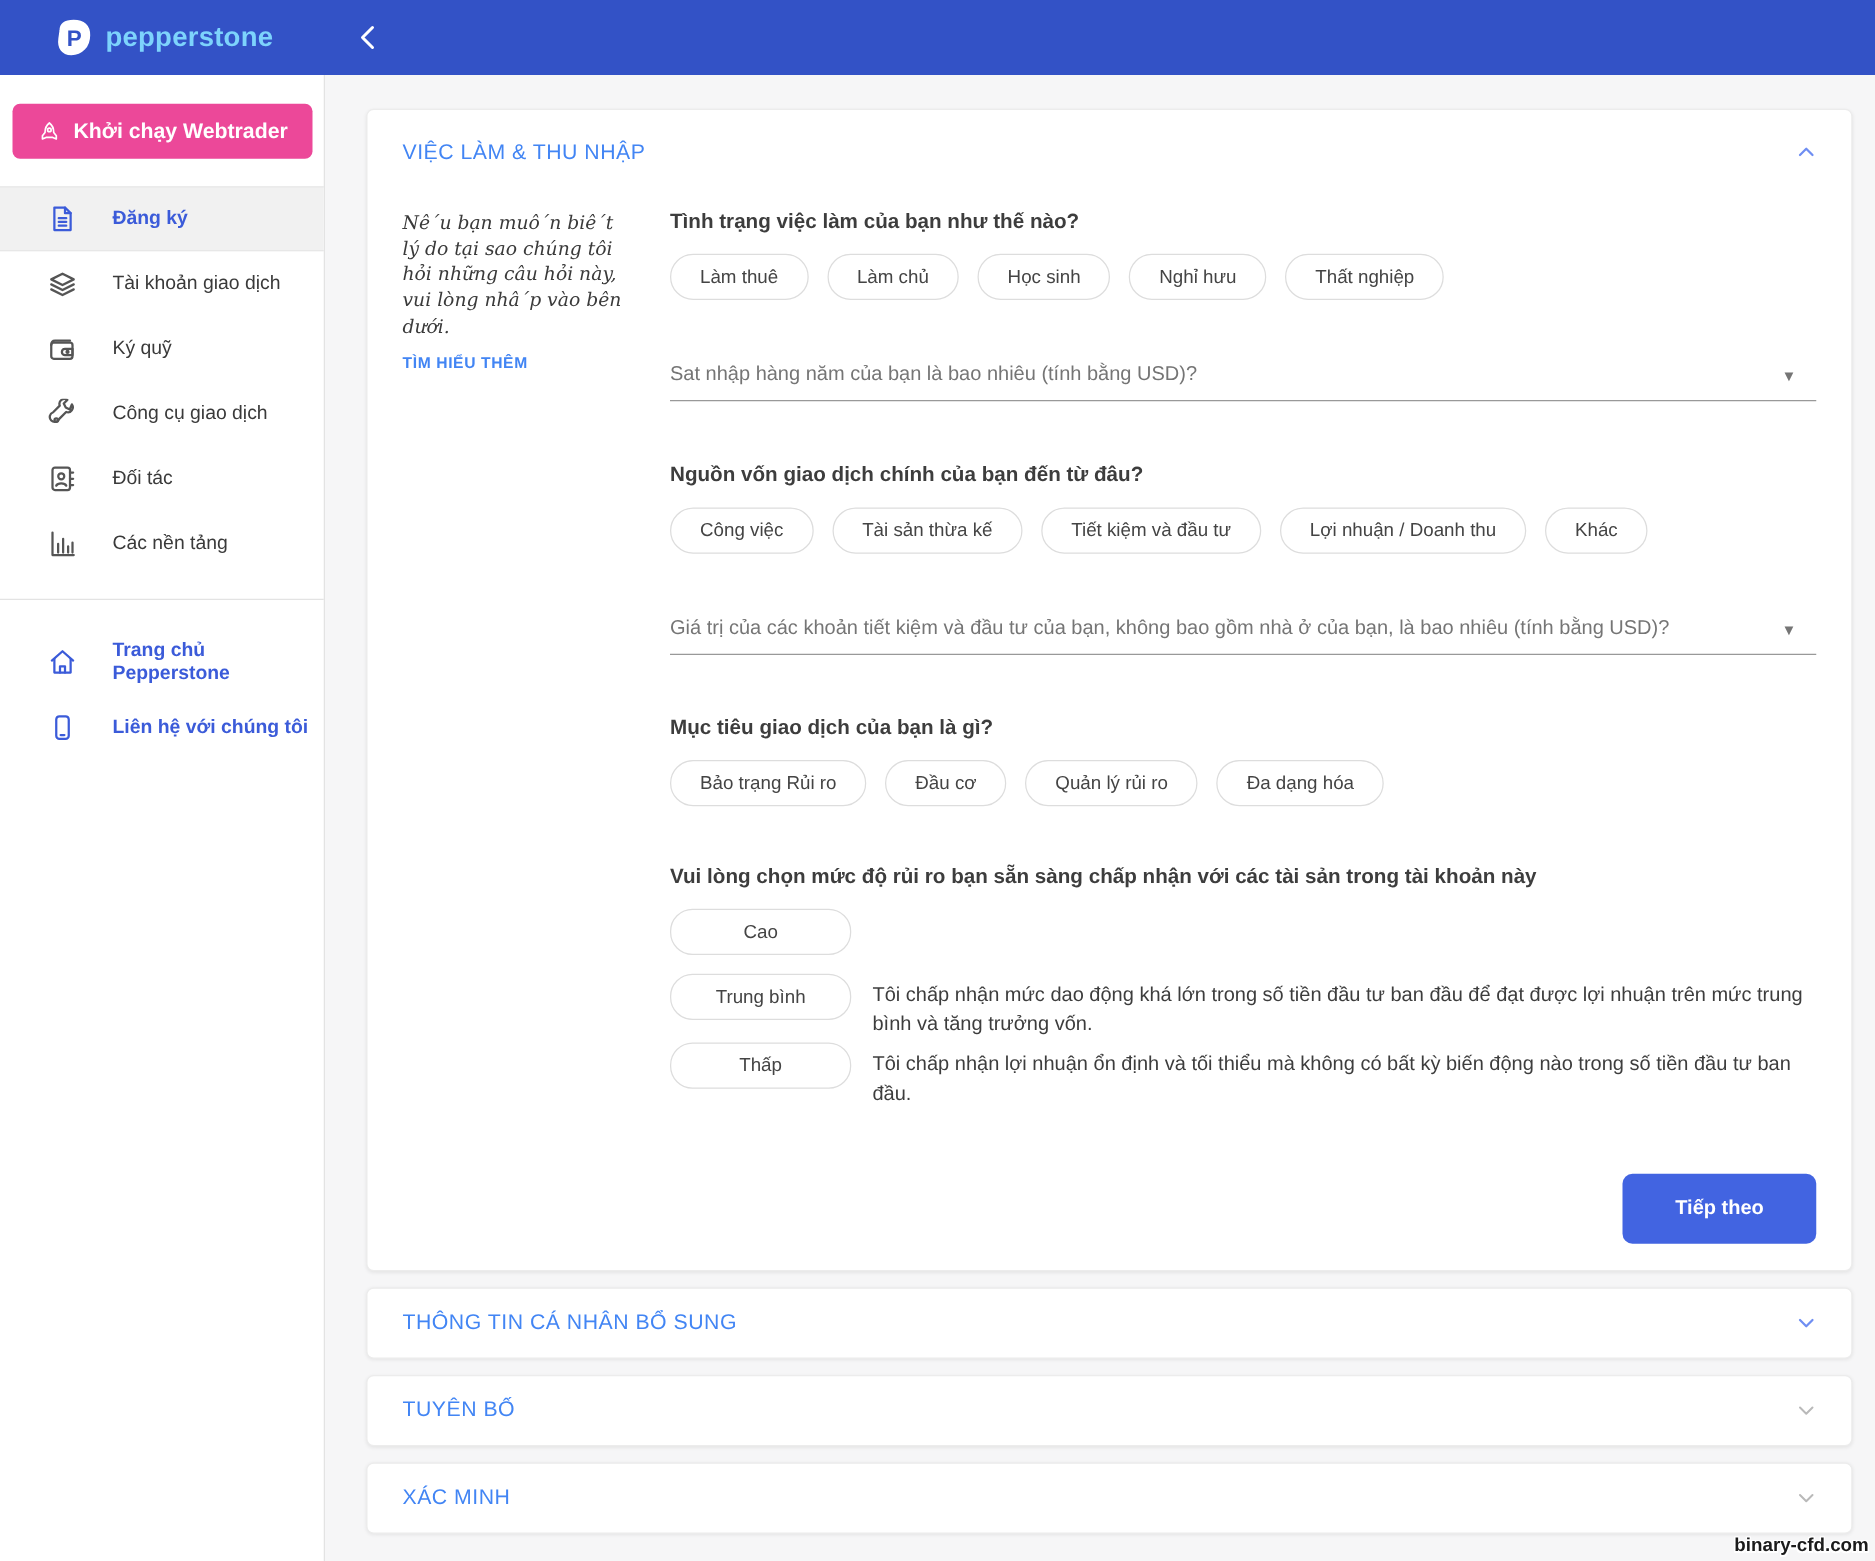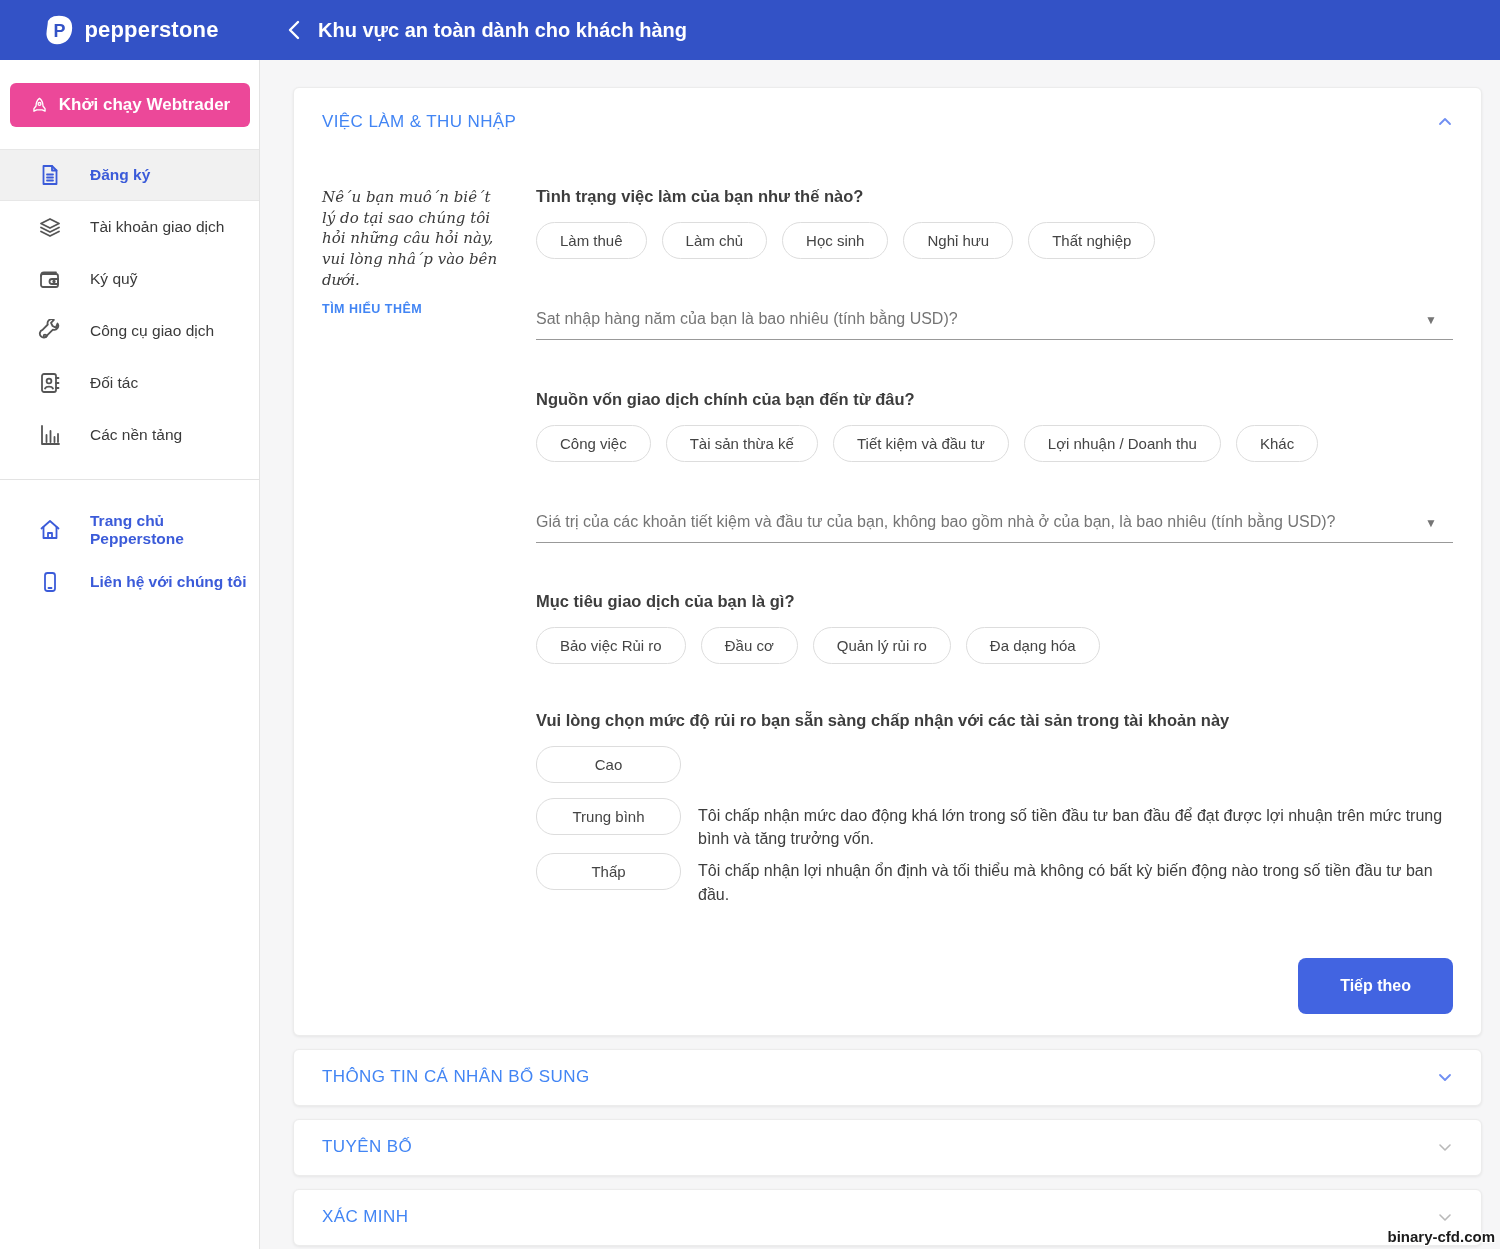--- a/index.html
+++ b/index.html
@@ -3,21 +3,21 @@
 <meta charset="utf-8">
 <style>
   * { margin:0; padding:0; box-sizing:border-box; }
   html,body { width:1500px; height:1249px; }
   body { font-family:"Liberation Sans", sans-serif; background:#f6f6f7; color:#3d3d3d; overflow:hidden; }
   .app { position:relative; width:1500px; height:1249px; }
 
   
   .topbar { position:absolute; top:0; left:0; width:100%; height:60px; background:#3352c6; display:flex; z-index:5; }
   .topbar-left { width:260px; display:flex; align-items:center; justify-content:center; gap:9px; }
-  .logo-word { color:#ffffff; font-size:22px; font-weight:bold; letter-spacing:0.2px; }
+  .logo-word { color:#7dd3fc; font-size:22px; font-weight:bold; letter-spacing:0.2px; }
   .topbar-main { flex:1; display:flex; align-items:center; padding-left:27px; }
   .back-btn { width:20px; height:20px; display:flex; align-items:center; cursor:pointer; }
   .topbar-title { color:#fff; font-size:20px; font-weight:bold; margin-left:11px; }
 
   
   .sidebar { position:absolute; top:60px; left:0; width:260px; height:1189px; background:#fff; border-right:1px solid #e3e3e3; }
   .launch-btn { margin:23px 10px 22px; width:240px; height:44px; background:#ec4899; border:none; border-radius:6px; color:#fff; font-family:inherit; font-weight:bold; font-size:17px; display:flex; align-items:center; justify-content:center; gap:10px; cursor:pointer; }
   .nav-item { height:52px; display:flex; align-items:center; padding-left:38px; gap:28px; font-size:15.5px; color:#3a3a3a; cursor:pointer; }
   .nav-item .ic { width:24px; height:24px; color:#555; flex-shrink:0; display:flex; }
   .nav-item.active { background:#f1f1f1; border-top:1px solid #e7e7e7; border-bottom:1px solid #e7e7e7; color:#3b5bd9; font-weight:bold; }
@@ -29,21 +29,21 @@
 
   
   .content { position:absolute; top:60px; left:260px; width:1240px; height:1040px; padding:27px 18px 0 33px; }
   .card { background:#fff; border:1px solid #ececec; border-radius:6px; box-shadow:0 1px 3px rgba(0,0,0,0.07); }
   .main-card { padding:24px 28px 21px; }
   .section-head { display:flex; justify-content:space-between; align-items:center; }
   .section-title { color:#4285f4; font-size:17px; letter-spacing:0.4px; font-weight:normal; }
   .chev { width:16px; height:16px; cursor:pointer; color:#6f8ef2; display:flex; }
   .chev.gray { color:#b9b9b9; }
 
-  .section-body { display:flex; margin-top:55px; }
+  .section-body { display:flex; margin-top:36px; }
   .note-col { width:186px; margin-right:28px; flex-shrink:0; }
   .note-text { font-family:"DejaVu Serif", serif; font-style:italic; font-size:15px; line-height:1.38; color:#3a3a3a; }
   .learn-more { display:inline-block; margin-top:12px; color:#4285f4; font-size:12.5px; font-weight:bold; letter-spacing:0.5px; cursor:pointer; }
   .form-col { flex:1; }
 
   .question { font-size:16.5px; font-weight:bold; color:#3d3d3d; }
   .pill-row { display:flex; gap:15px; margin-top:16px; }
   .pill { background:#fff; border:1px solid #ddd; border-radius:19px; height:37px; line-height:35px; padding:0 23px; font-size:15px; color:#444; font-family:inherit; cursor:pointer; white-space:nowrap; }
 
   .select-row { position:relative; margin-top:51px; border-bottom:1px solid #999; padding:0 30px 11px 0; color:#757575; font-size:16px; cursor:pointer; }
@@ -78,21 +78,20 @@
         </svg>
       </span>
       <span class="logo-word">pepperstone</span>
     </div>
     <div class="topbar-main">
       <span class="back-btn">
         <svg width="14" height="20" viewBox="0 0 14 20">
             <polyline points="11,2 3,10 11,18" fill="none" stroke="#fff" stroke-width="2.4" stroke-linecap="round" stroke-linejoin="round"></polyline>
           </svg>
       </span>
-      <span class="topbar-title">Khu vực an toàn dành cho khách hàng</span>
     </div>
   </div>
 
   <div class="sidebar">
     <button class="launch-btn">
       <span>
         <svg width="19" height="19" viewBox="0 0 24 24" fill="none" stroke="#fff" stroke-width="1.7" stroke-linejoin="round" stroke-linecap="round">
           <path d="M12 3c3 2.2 4.4 6 4.4 9.6L19 16v3.2l-3.6-1.6H8.6L5 19.2V16l2.6-3.4C7.6 9 9 5.2 12 3z"></path>
           <circle cx="12" cy="10" r="1.8"></circle>
         </svg>
@@ -233,21 +232,21 @@
             <button class="pill">Khác</button>
           </div>
 
           <div class="select-row">
             <span>Giá trị của các khoản tiết kiệm và đầu tư của bạn, không bao gồm nhà ở của bạn, là bao nhiêu (tính bằng USD)?</span>
             <span class="select-arrow">▼</span>
           </div>
 
           <div class="question" style="margin-top:49px;">Mục tiêu giao dịch của bạn là gì?</div>
           <div class="pill-row">
-            <button class="pill">Bảo việc Rủi ro</button>
+            <button class="pill">Bảo trạng Rủi ro</button>
             <button class="pill">Đầu cơ</button>
             <button class="pill">Quản lý rủi ro</button>
             <button class="pill">Đa dạng hóa</button>
           </div>
 
           <div class="question risk-q">Vui lòng chọn mức độ rủi ro bạn sẵn sàng chấp nhận với các tài sản trong tài khoản này</div>
 
           <div class="risk-row">
             <button class="risk-pill">Cao</button>
           </div>

